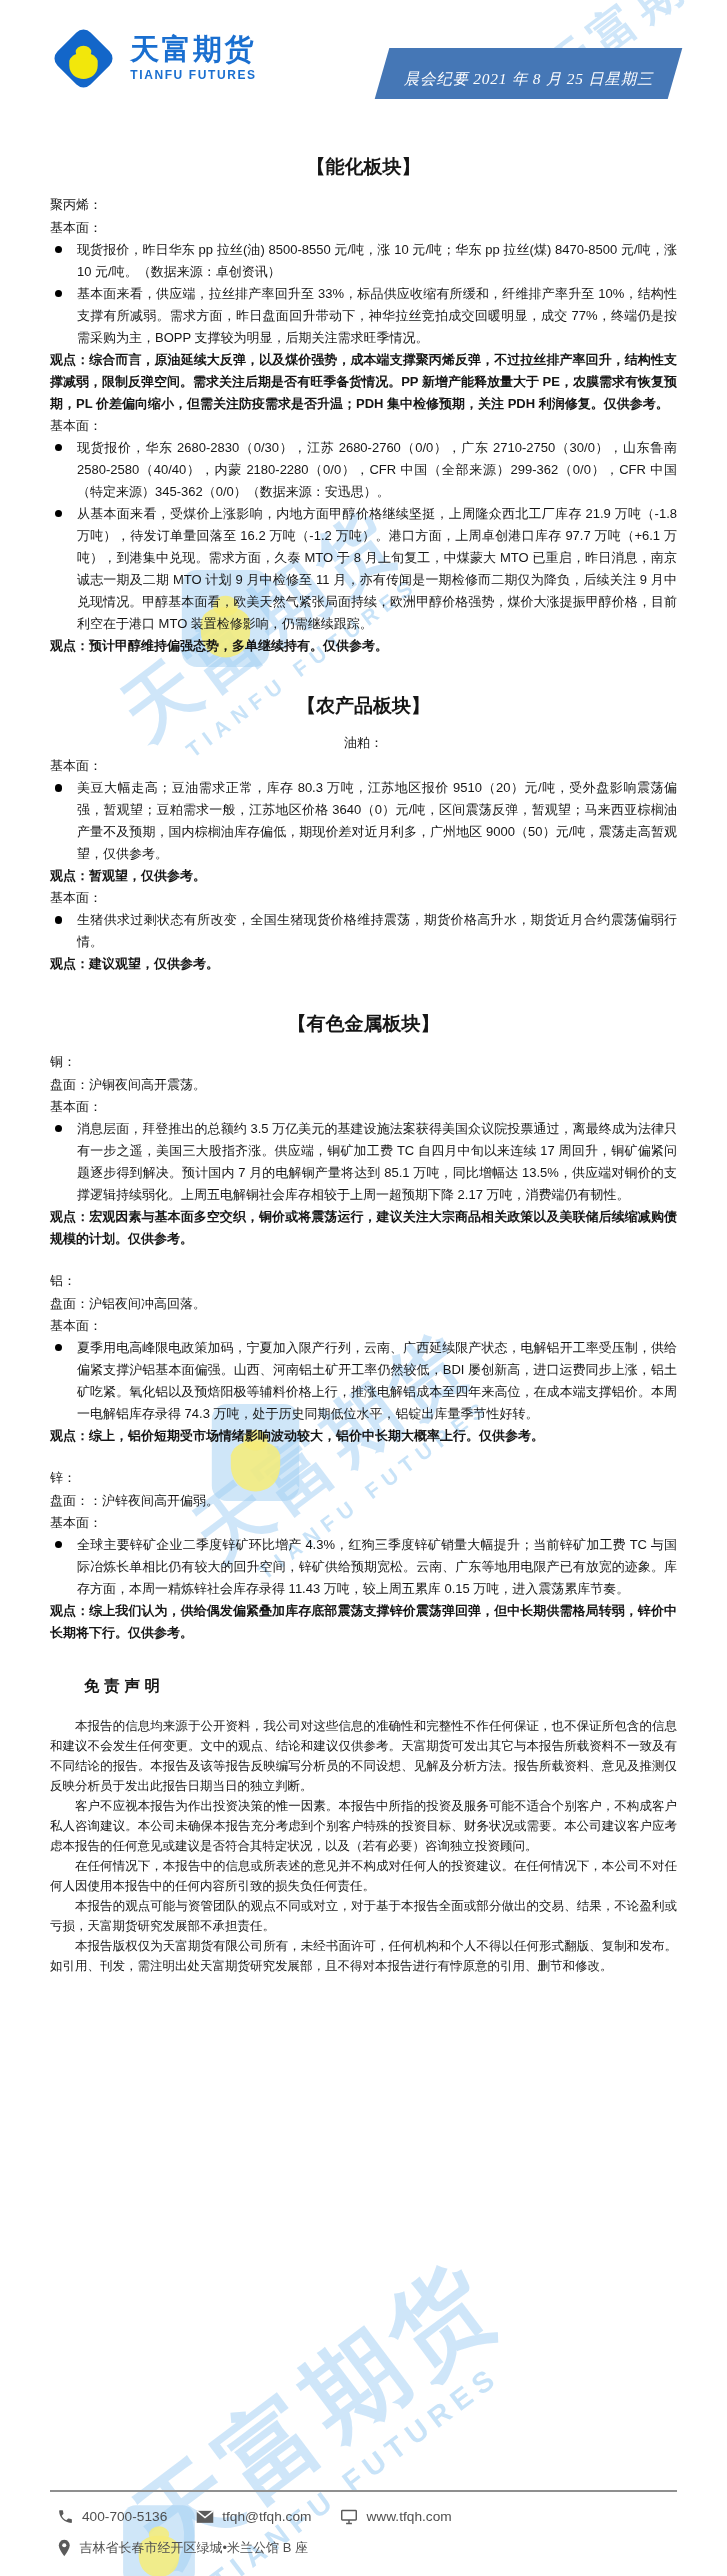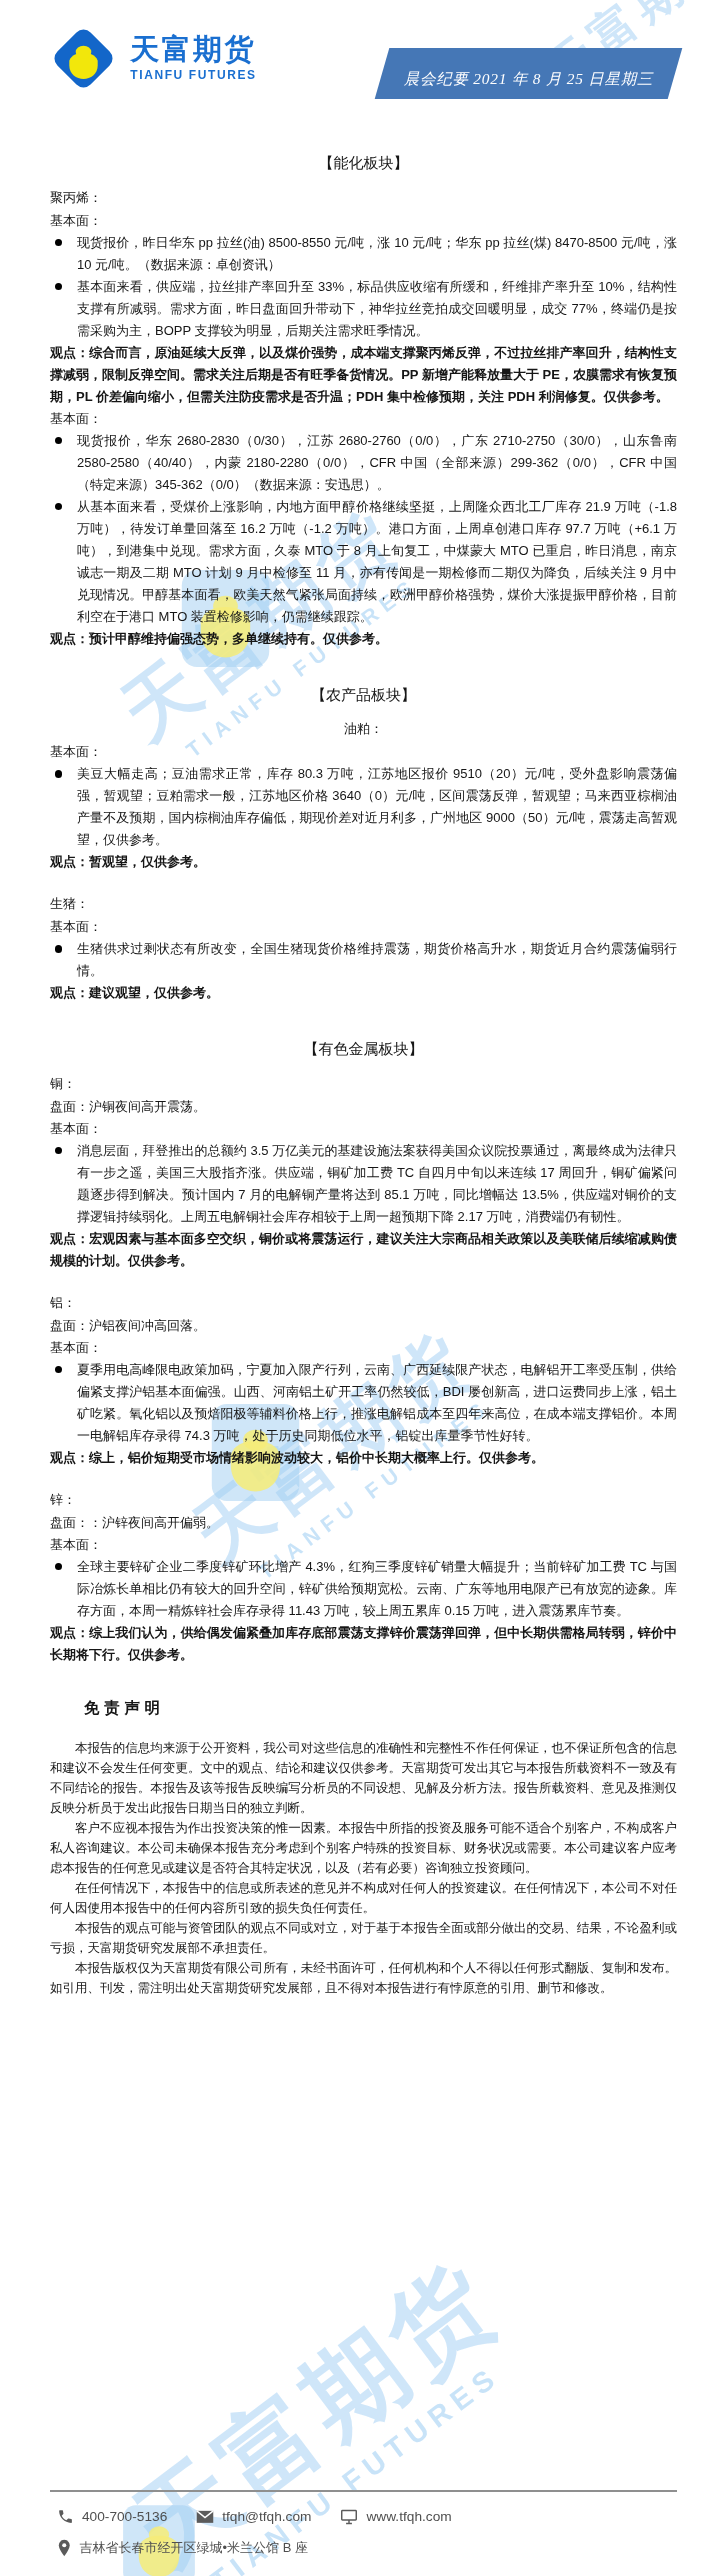--- a/index.html
+++ b/index.html
@@ -17,21 +17,21 @@
   .logo{position:absolute;left:48px;top:22.6px;display:flex;align-items:center;gap:11.3px;}
   .logo-mark{width:71px;height:71px;}
   .logo-cn{font-size:29px;font-weight:bold;color:#1a6fd0;letter-spacing:2.4px;line-height:1.05;}
   .logo-en{font-size:12px;font-weight:bold;color:#1a6fd0;letter-spacing:1.6px;margin-top:3.2px;}
   .banner{position:absolute;right:52px;top:48px;width:293px;height:51px;}
   .banner-bg{position:absolute;left:0;top:0;right:0;bottom:0;background:#4577b6;transform:skewX(-16deg);}
   .banner-text{position:relative;z-index:1;display:block;color:#ffffff;text-align:center;line-height:61px;
                font-family:"Liberation Serif","DejaVu Serif",serif;font-style:italic;font-size:15.4px;letter-spacing:0.8px;}
   
   .main{position:relative;z-index:2;margin:0 50px;}
-  .sec-title{text-align:center;font-size:15px;font-weight:normal;margin:36px 0 14.5px 0;}
+  .sec-title{text-align:center;font-size:19px;font-weight:bold;margin:36px 0 14.5px 0;}
   .sec-title.first{margin-top:31px;}
   .pname{font-size:13px;line-height:22px;margin:21px 0 0 0;font-family:Liberation Mono, monospace;}
   .plabel{font-size:13px;line-height:22px;margin:0;}
   ul.bullets{margin:0;padding:0;list-style:none;}
   ul.bullets li{position:relative;padding-left:27px;font-size:13px;line-height:22px;text-align:justify;}
   .dot{position:absolute;left:4.8px;top:7.3px;width:7.3px;height:7.3px;border-radius:50%;background:#000;}
   .viewpoint{font-weight:bold;font-size:13px;line-height:22px;margin:0;text-align:justify;}
   
   .disc{position:relative;z-index:2;margin:32px 50px 0 50px;}
   .disc-title{font-family:"Liberation Serif","DejaVu Serif",serif;font-size:15.4px;font-weight:bold;
@@ -140,21 +140,20 @@
     <div>
       <p class="pname" style="margin-top:0;text-align:center;">油粕：</p>
       <p class="plabel">基本面：</p>
       <ul class="bullets">
         <li><span class="dot"></span><span>美豆大幅走高；豆油需求正常，库存 80.3 万吨，江苏地区报价 9510（20）元/吨，受外盘影响震荡偏强，暂观望；豆粕需求一般，江苏地区价格 3640（0）元/吨，区间震荡反弹，暂观望；马来西亚棕榈油产量不及预期，国内棕榈油库存偏低，期现价差对近月利多，广州地区 9000（50）元/吨，震荡走高暂观望，仅供参考。</span></li>
       </ul>
       <p class="viewpoint">观点：暂观望，仅供参考。</p>
     </div>
 
     <div>
-      <p class="pname">生猪：</p>
       <p class="plabel">基本面：</p>
       <ul class="bullets">
         <li><span class="dot"></span><span>生猪供求过剩状态有所改变，全国生猪现货价格维持震荡，期货价格高升水，期货近月合约震荡偏弱行情。</span></li>
       </ul>
       <p class="viewpoint">观点：建议观望，仅供参考。</p>
     </div>
 
     <div class="sec-title">【有色金属板块】</div>
 
     <div>

